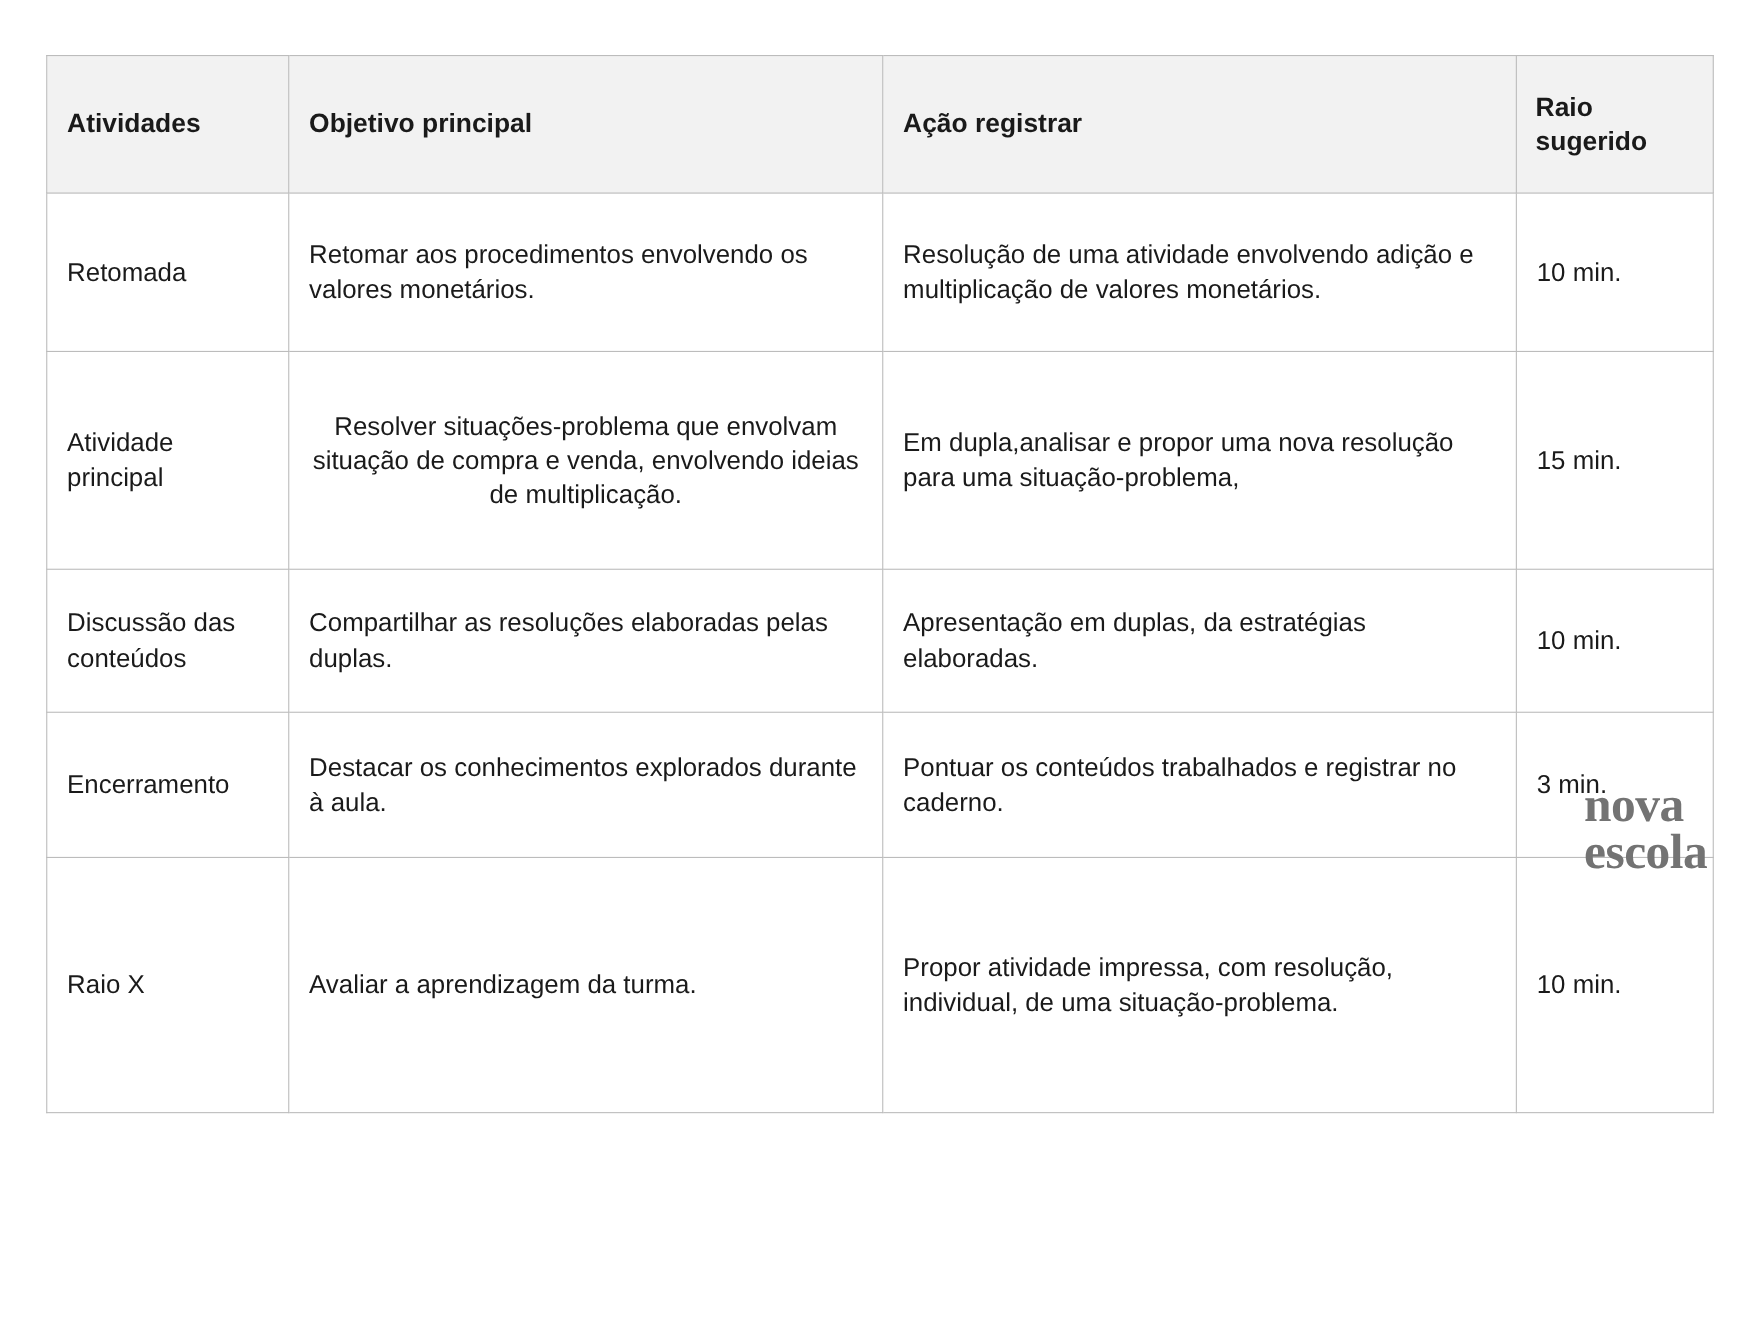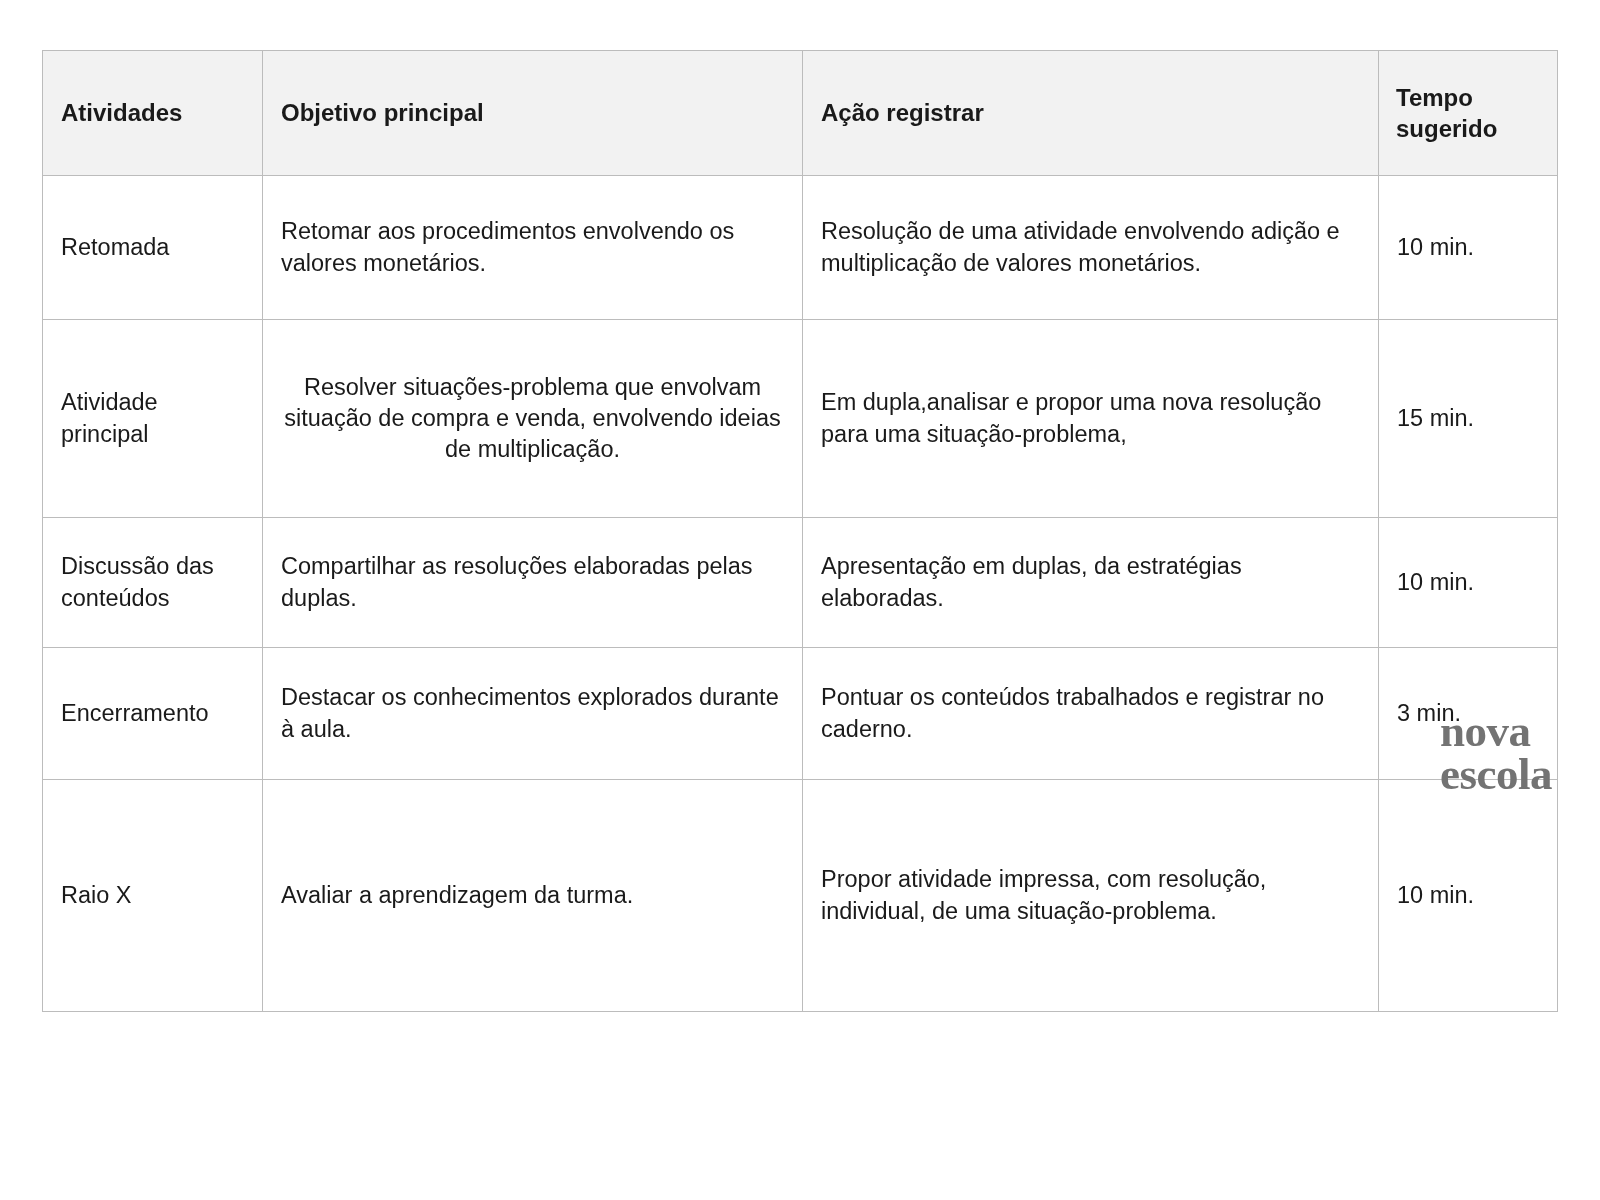--- a/index.html
+++ b/index.html
@@ -127,21 +127,21 @@
         <col class="c-atividades">
         <col class="c-objetivo">
         <col class="c-acao">
         <col class="c-tempo">
       </colgroup>
       <thead>
         <tr>
           <th class="th-atividades">Atividades</th>
           <th class="th-objetivo">Objetivo principal</th>
           <th class="th-acao">Ação registrar</th>
-          <th class="th-tempo">Tempo sugerido</th>
+          <th class="th-tempo">Raio sugerido</th>
         </tr>
       </thead>
       <tbody>
         <tr class="row-0">
           <td class="col-atividade align-left">Retomada</td>
           <td class="col-objetivo align-left">Retomar aos procedimentos envolvendo os valores monetários.</td>
           <td class="col-acao align-left">Resolução de uma atividade envolvendo adição e multiplicação de valores monetários.</td>
           <td class="col-tempo align-left">10 min.</td>
         </tr>
         <tr class="row-1">

